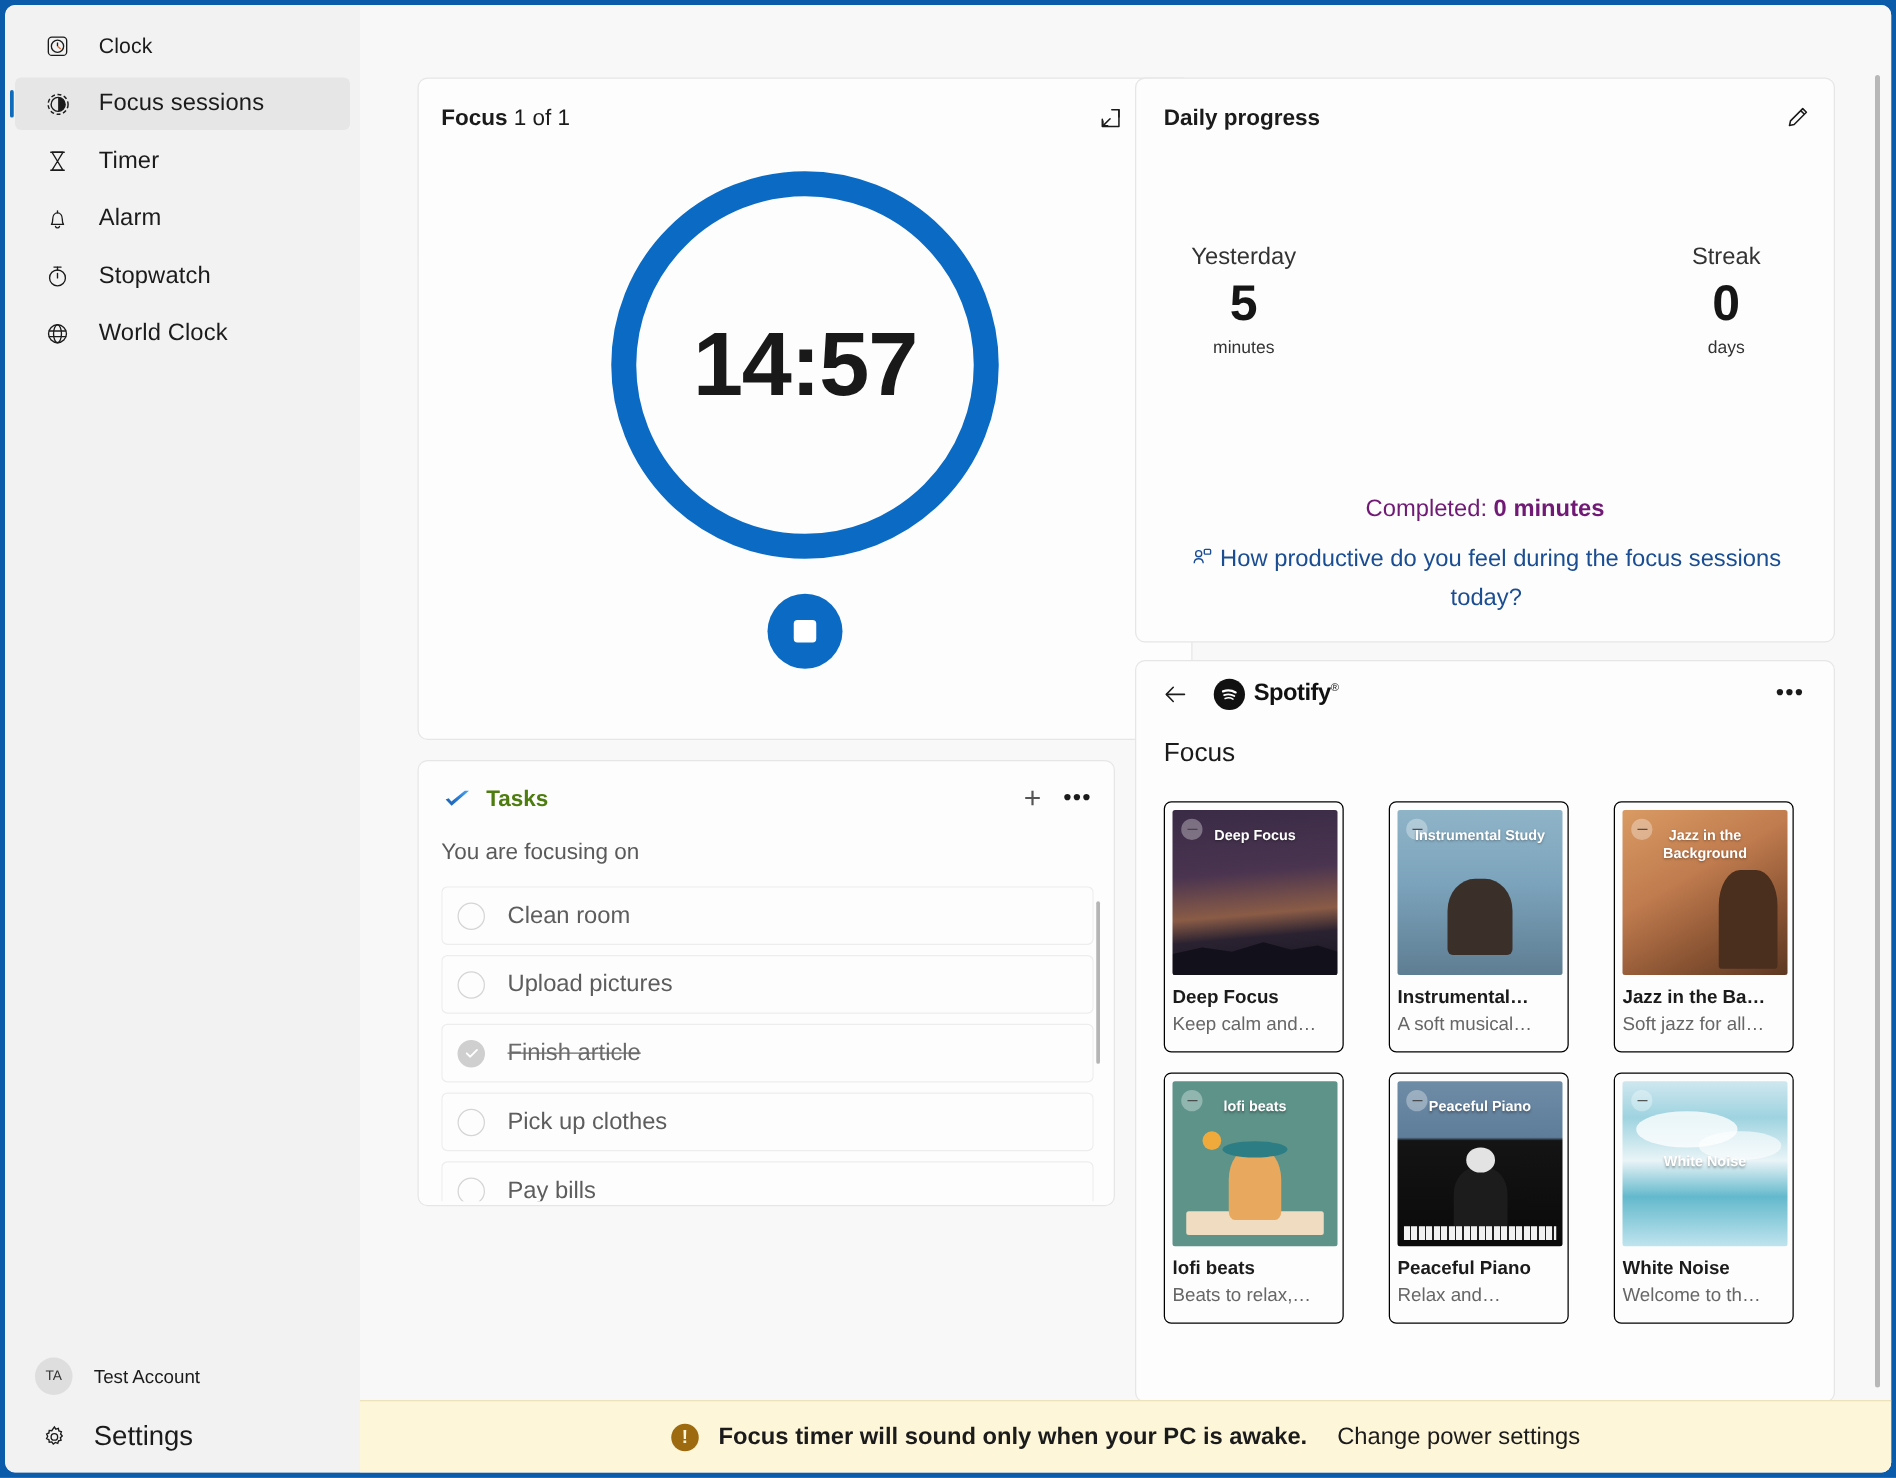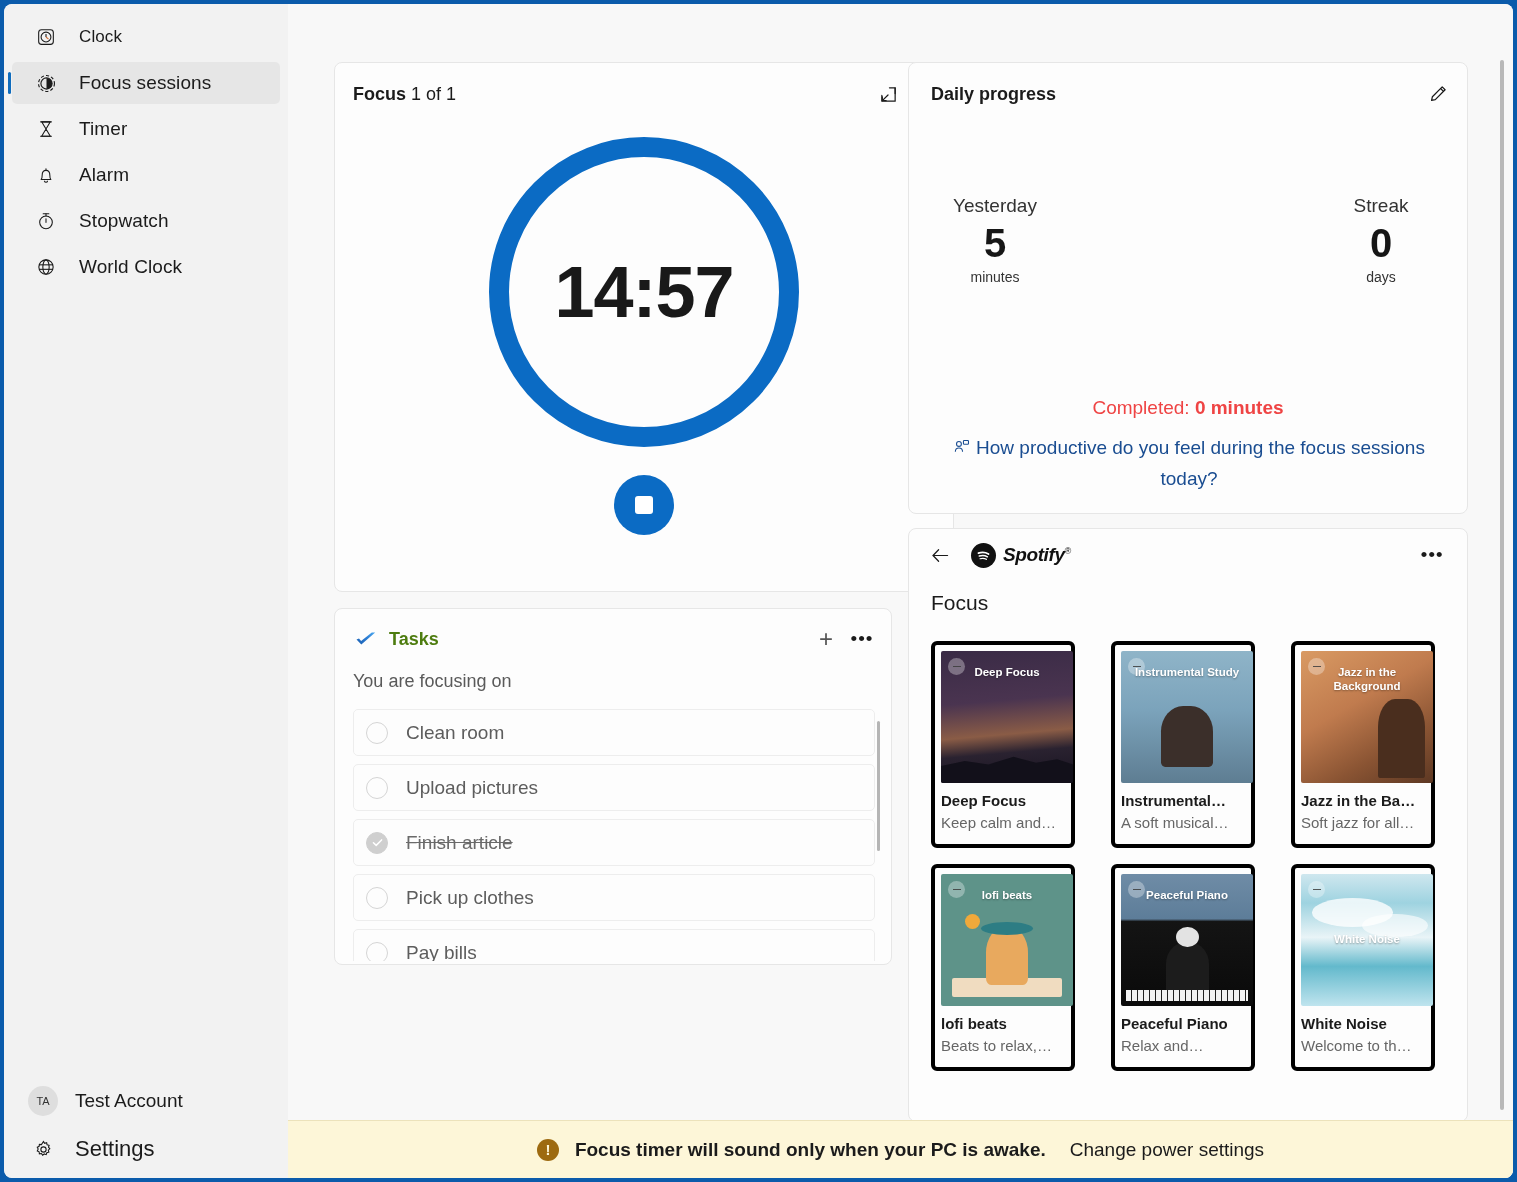--- a/index.html
+++ b/index.html
@@ -82,21 +82,21 @@
   }
   .avatar {
     width: 30px; height: 30px;
     border-radius: 50%;
     background: #dedede;
     color: #333;
     font-size: 11px;
     display: flex; align-items: center; justify-content: center;
     flex: 0 0 30px;
   }
-  .account-label { margin-left: 17px; font-size: 19px; color: #1b1b1b; }
+  .account-label { margin-left: 17px; font-size: 15px; color: #1b1b1b; }
   .settings-icon {
     width: 26px; height: 26px;
     display: flex; align-items: center; justify-content: center;
     flex: 0 0 26px; margin-left: 2px;
     color: #1b1b1b;
   }
   .settings-label { margin-left: 19px; font-size: 22px; color: #1b1b1b; }
 
   
   .titlebar-controls {
@@ -247,35 +247,35 @@
     width: 160px; text-align: center;
   }
   .stat-side.left { left: 6px; }
   .stat-side.right { left: 392px; }
   .stat-label { font-size: 19px; color: #333; }
   .stat-value { font-size: 40px; font-weight: bold; color: #161616; margin: 4px 0 3px; }
   .stat-unit { font-size: 14px; color: #333; }
   .completed-row {
     position: absolute; left: 0; top: 334px;
     width: 100%; text-align: center;
-    font-size: 19px; color: #ef4444;
+    font-size: 19px; color: #701a75;
   }
   .completed-row b { font-weight: bold; }
   .survey-link {
     position: absolute; left: 20px; top: 370px;
     width: 520px; text-align: center;
     font-size: 19px; color: #1a4d91;
     line-height: 29px;
     cursor: default;
   }
   .survey-icon { display: inline-block; vertical-align: -2px; margin-right: 5px; }
 
   
   #spotify-card { left: 620px; top: 524px; width: 560px; height: 594px; overflow: hidden; }
-  .sp-head { display: flex; align-items: center; height: 52px; padding: 0 18px; font-style: italic; }
+  .sp-head { display: flex; align-items: center; height: 52px; padding: 0 18px; }
   .back-arrow { width: 26px; height: 26px; display:flex;align-items:center;justify-content:center;color:#1b1b1b;cursor:default;}
   .sp-logo { display: flex; align-items: center; margin-left: 18px; }
   .sp-mark {
     width: 25px; height: 25px; border-radius: 50%;
     background: #111; display:flex;align-items:center;justify-content:center;
   }
   .sp-wordmark { margin-left: 7px; font-size: 19px; font-weight: bold; color: #111; letter-spacing: -0.4px; }
   .sp-reg { font-size: 9px; vertical-align: super; font-weight: normal;}
   .sp-dots { margin-left: auto; }
   .sp-section-title {
@@ -284,21 +284,21 @@
   }
   .pl-grid {
     position: absolute; left: 22px; top: 112px;
     width: 520px;
     display: grid;
     grid-template-columns: repeat(3, 144px);
     gap: 16px 36px;
   }
   .pl-card {
     width: 144px;
-    border: 4px solid #000000;
+    border: 1px solid #000000;
     border-radius: 6px;
     background: #fdfdfd;
     padding: 6px;
     cursor: default;
   }
   .pl-art {
     position: relative;
     width: 132px; height: 132px;
     border-radius: 2px;
     overflow: hidden;

